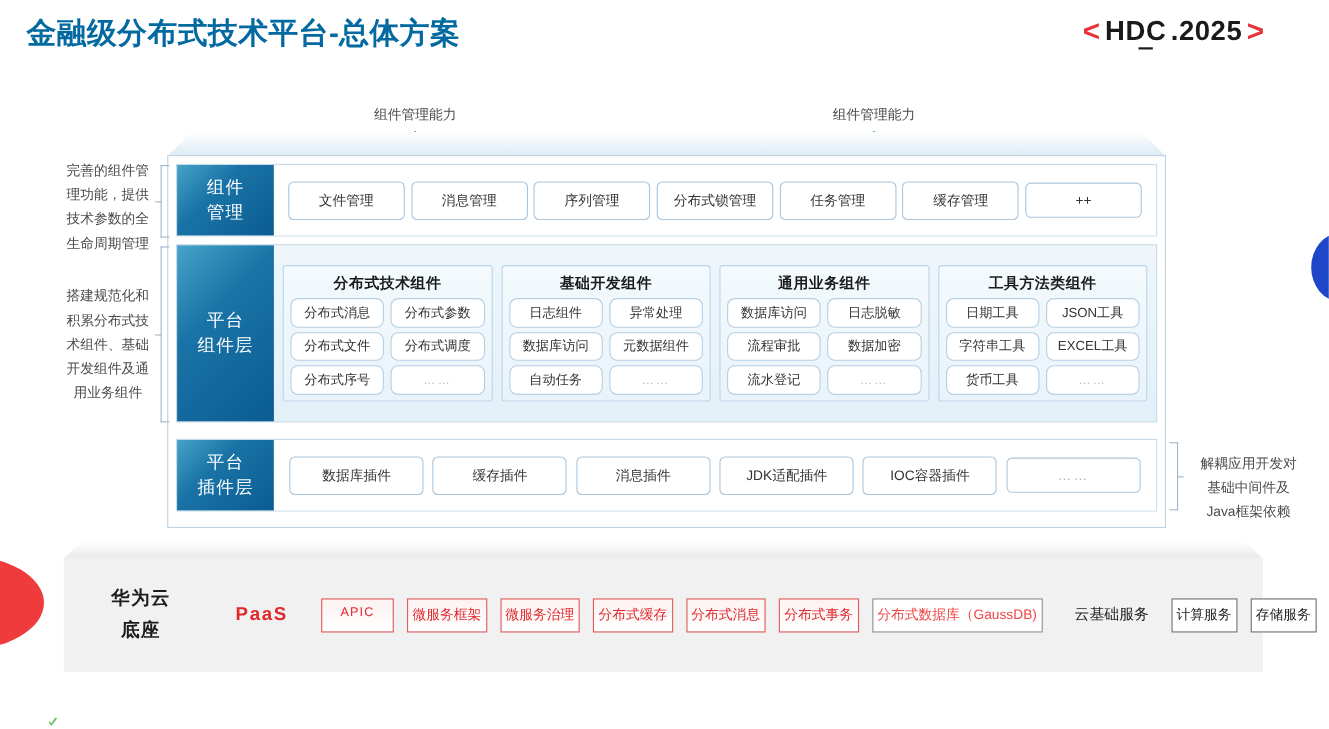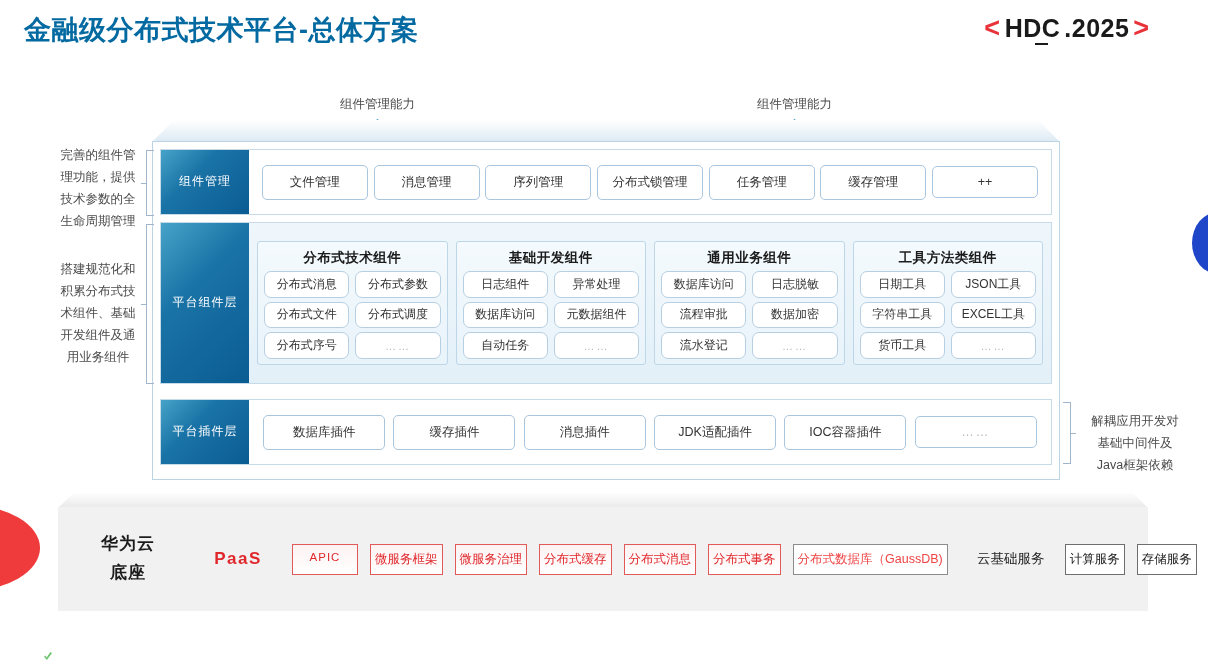--- a/index.html
+++ b/index.html
@@ -81,23 +81,23 @@
   
   .layer{
     position:absolute;
     display:flex;
     background:#ffffff;
     border:1px solid #c6dae8;
     box-sizing:border-box;
   }
   .layer-tab{
     width:88px;flex:0 0 88px;
-    display:flex;flex-direction:row;align-items:center;justify-content:center;
+    display:flex;flex-direction:column;align-items:center;justify-content:center;
     background:linear-gradient(135deg,#46a3c8 0%,#1a73a6 38%,#0a5c92 100%);
-    color:#ffffff;font-size:12px;line-height:1.45;letter-spacing:1px;
+    color:#ffffff;font-size:16px;line-height:1.45;letter-spacing:1px;
     text-align:center;
   }
   .layer-body{
     flex:1;display:flex;align-items:center;
     background:#ffffff;
   }
 
   
   #layer-mgmt{left:160px;top:149px;width:892px;height:66px;}
   #layer-mgmt .layer-body{justify-content:space-around;padding:0 10px;}

